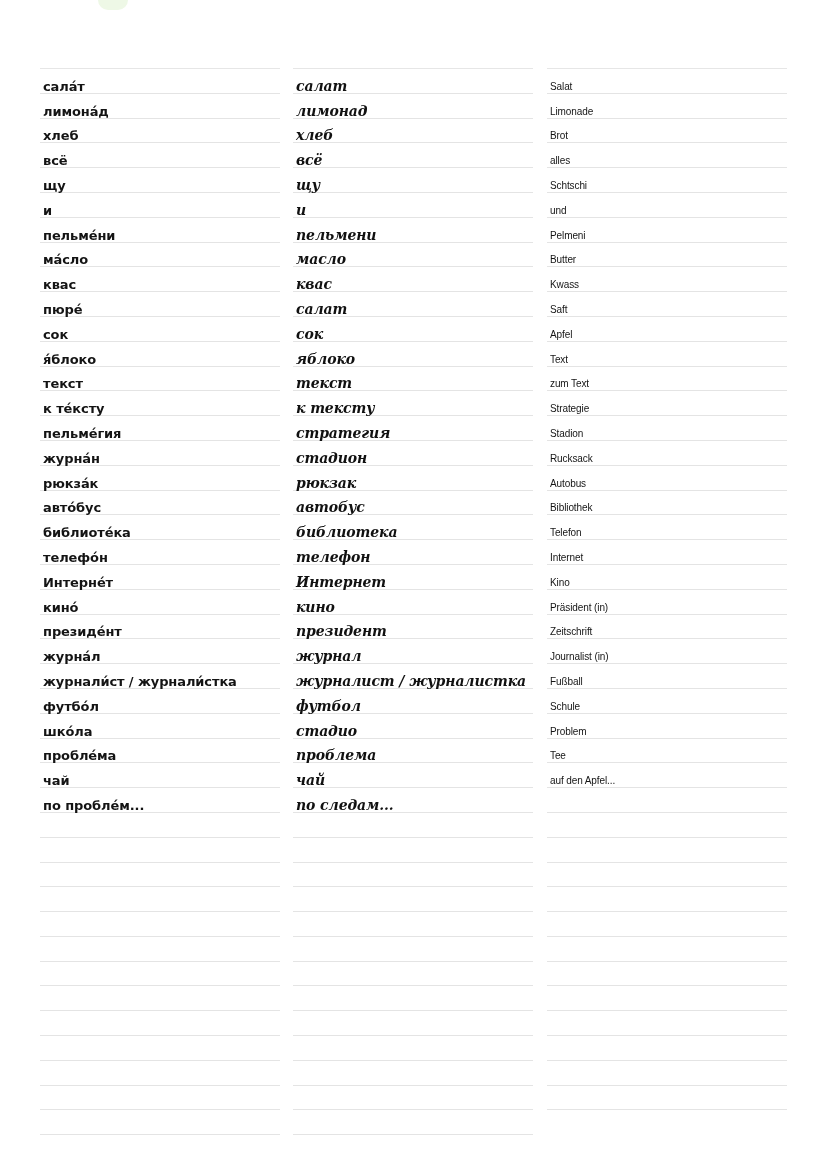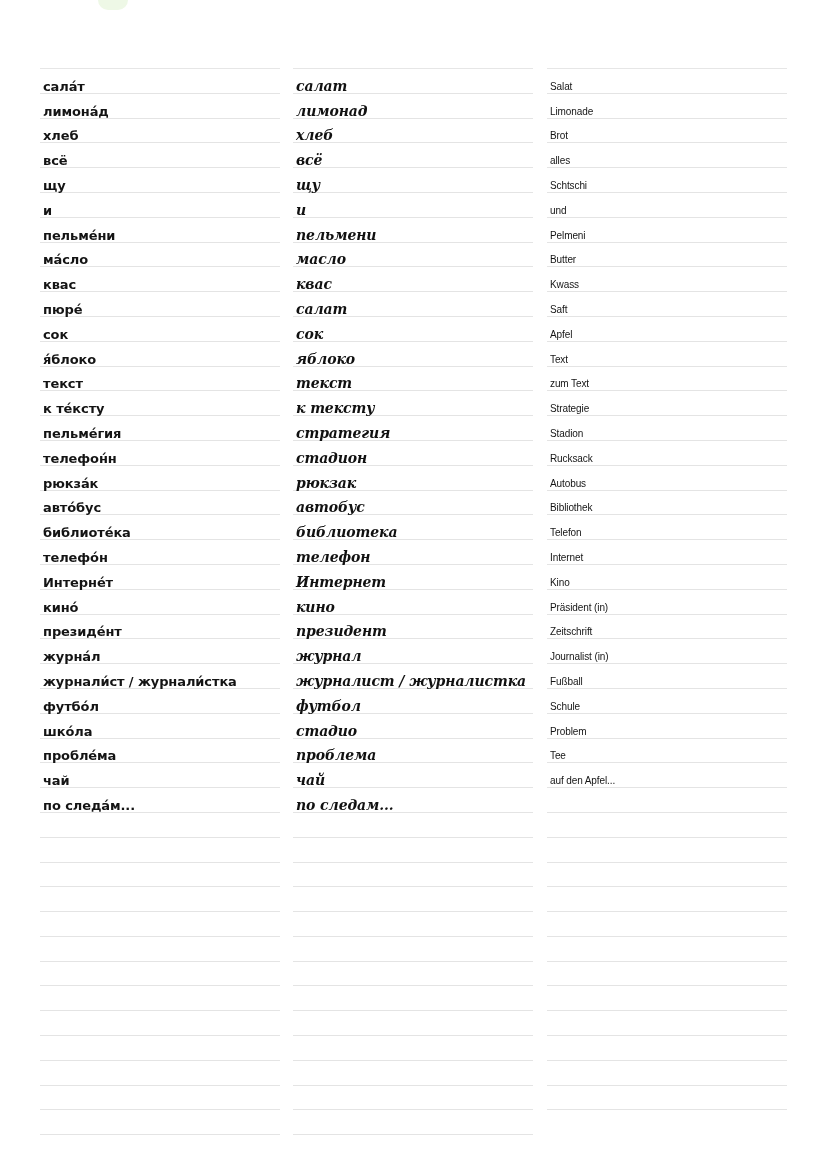--- a/index.html
+++ b/index.html
@@ -117,21 +117,21 @@
       <div class="row">
         <span class="word">текст</span>
       </div>
       <div class="row">
         <span class="word">к те́ксту</span>
       </div>
       <div class="row">
         <span class="word">пельме́гия</span>
       </div>
       <div class="row">
-        <span class="word">телефон́н</span>
+        <span class="word">журна́н</span>
       </div>
       <div class="row">
         <span class="word">рюкза́к</span>
       </div>
       <div class="row">
         <span class="word">авто́бус</span>
       </div>
       <div class="row">
         <span class="word">библиоте́ка</span>
       </div>
@@ -159,21 +159,21 @@
       <div class="row">
         <span class="word">шко́ла</span>
       </div>
       <div class="row">
         <span class="word">пробле́ма</span>
       </div>
       <div class="row">
         <span class="word">чай</span>
       </div>
       <div class="row">
-        <span class="word">по следа́м...</span>
+        <span class="word">по пробле́м...</span>
       </div>
       <div class="row"></div>
       <div class="row"></div>
       <div class="row"></div>
       <div class="row"></div>
       <div class="row"></div>
       <div class="row"></div>
       <div class="row"></div>
       <div class="row"></div>
       <div class="row"></div>

